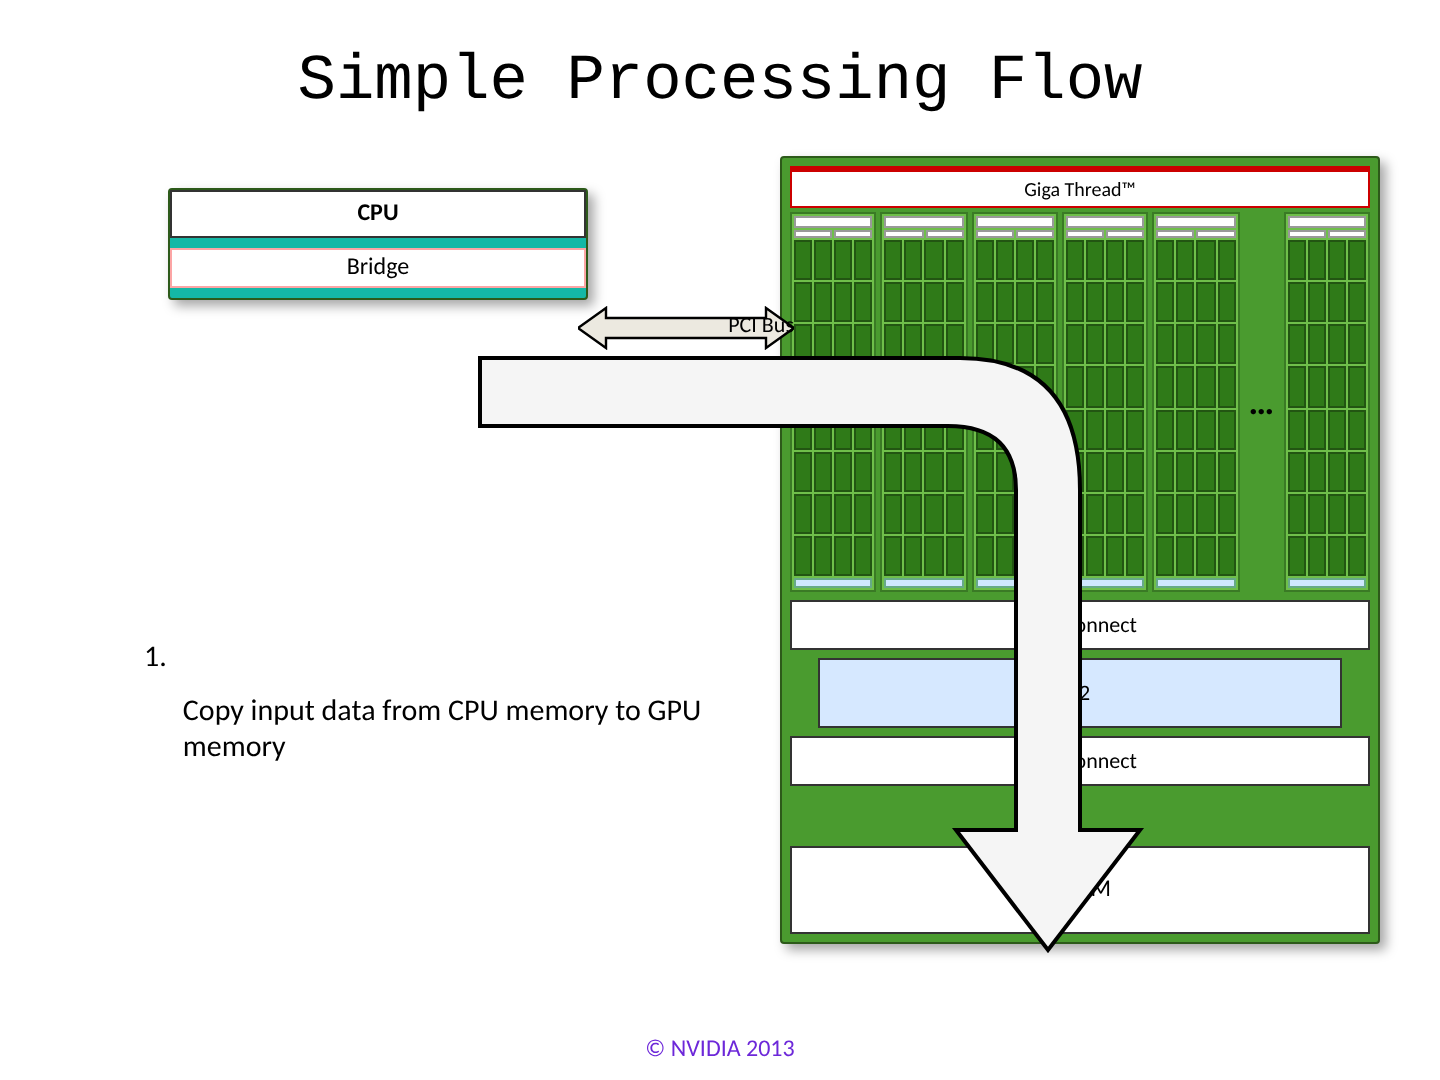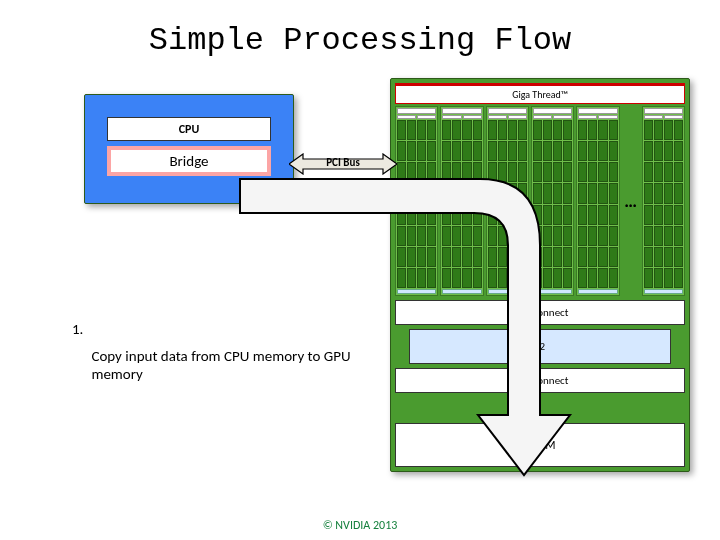--- a/index.html
+++ b/index.html
@@ -20,39 +20,39 @@
     font-size: 32px;
     color: #000;
     font-family: Liberation Mono, monospace;
   }
   
   .cpu-block {
     position: absolute;
     left: 84px;
     top: 94px;
     width: 210px;
-    background: #3b82f6;
+    background: #14b8a6;
     border: 1px solid #2d5a1a;
     border-radius: 2px;
     box-shadow: 3px 3px 6px rgba(0,0,0,0.35);
-    padding: 22px;
+    padding: 0;
   }
   .cpu-band {
     background: #fff;
     border: 1px solid #333;
     font-size: 12px;
     font-weight: bold;
     text-align: center;
     padding: 4px 0;
     margin-bottom: 5px;
   }
   .bridge-band {
     background: #fff;
-    border: 4px solid #fca5a5;
-    font-size: 15px;
+    border: 1px solid #fca5a5;
+    font-size: 12px;
     text-align: center;
     padding: 2px 0;
     margin-bottom: 5px;
   }
   .cpu-mem {
     background: #e8f0ff;
     border: 1px solid #333;
     font-size: 11px;
     text-align: center;
     padding: 20px 0;
@@ -168,23 +168,23 @@
     top: 153px;
     width: 108px;
     height: 22px;
   }
   .pci-arrow svg { width: 100%; height: 100%; }
   .pci-label {
     position: absolute;
     left: 289px;
     top: 152px;
     width: 108px;
-    text-align: center;
+    text-align: right;
     font-size: 11px;
-    font-weight: bold;
+    font-weight: normal;
     color: #000;
     z-index: 3;
     line-height: 22px;
   }
   
   .flow-arrow {
     position: absolute;
     left: 230px;
     top: 175px;
     width: 430px;
@@ -212,21 +212,21 @@
     width: 280px;
     margin-top: 27px;
   }
   .footer {
     position: absolute;
     bottom: 8px;
     left: 0;
     width: 100%;
     text-align: center;
     font-size: 12px;
-    color: #15803d;
+    color: #6d28d9;
   }
 </style>
 </head>
 <body>
 
 <div class="title">Simple Processing Flow</div>
 
 <div class="cpu-block">
   <div class="cpu-band">CPU</div>
   <div class="bridge-band">Bridge</div>

